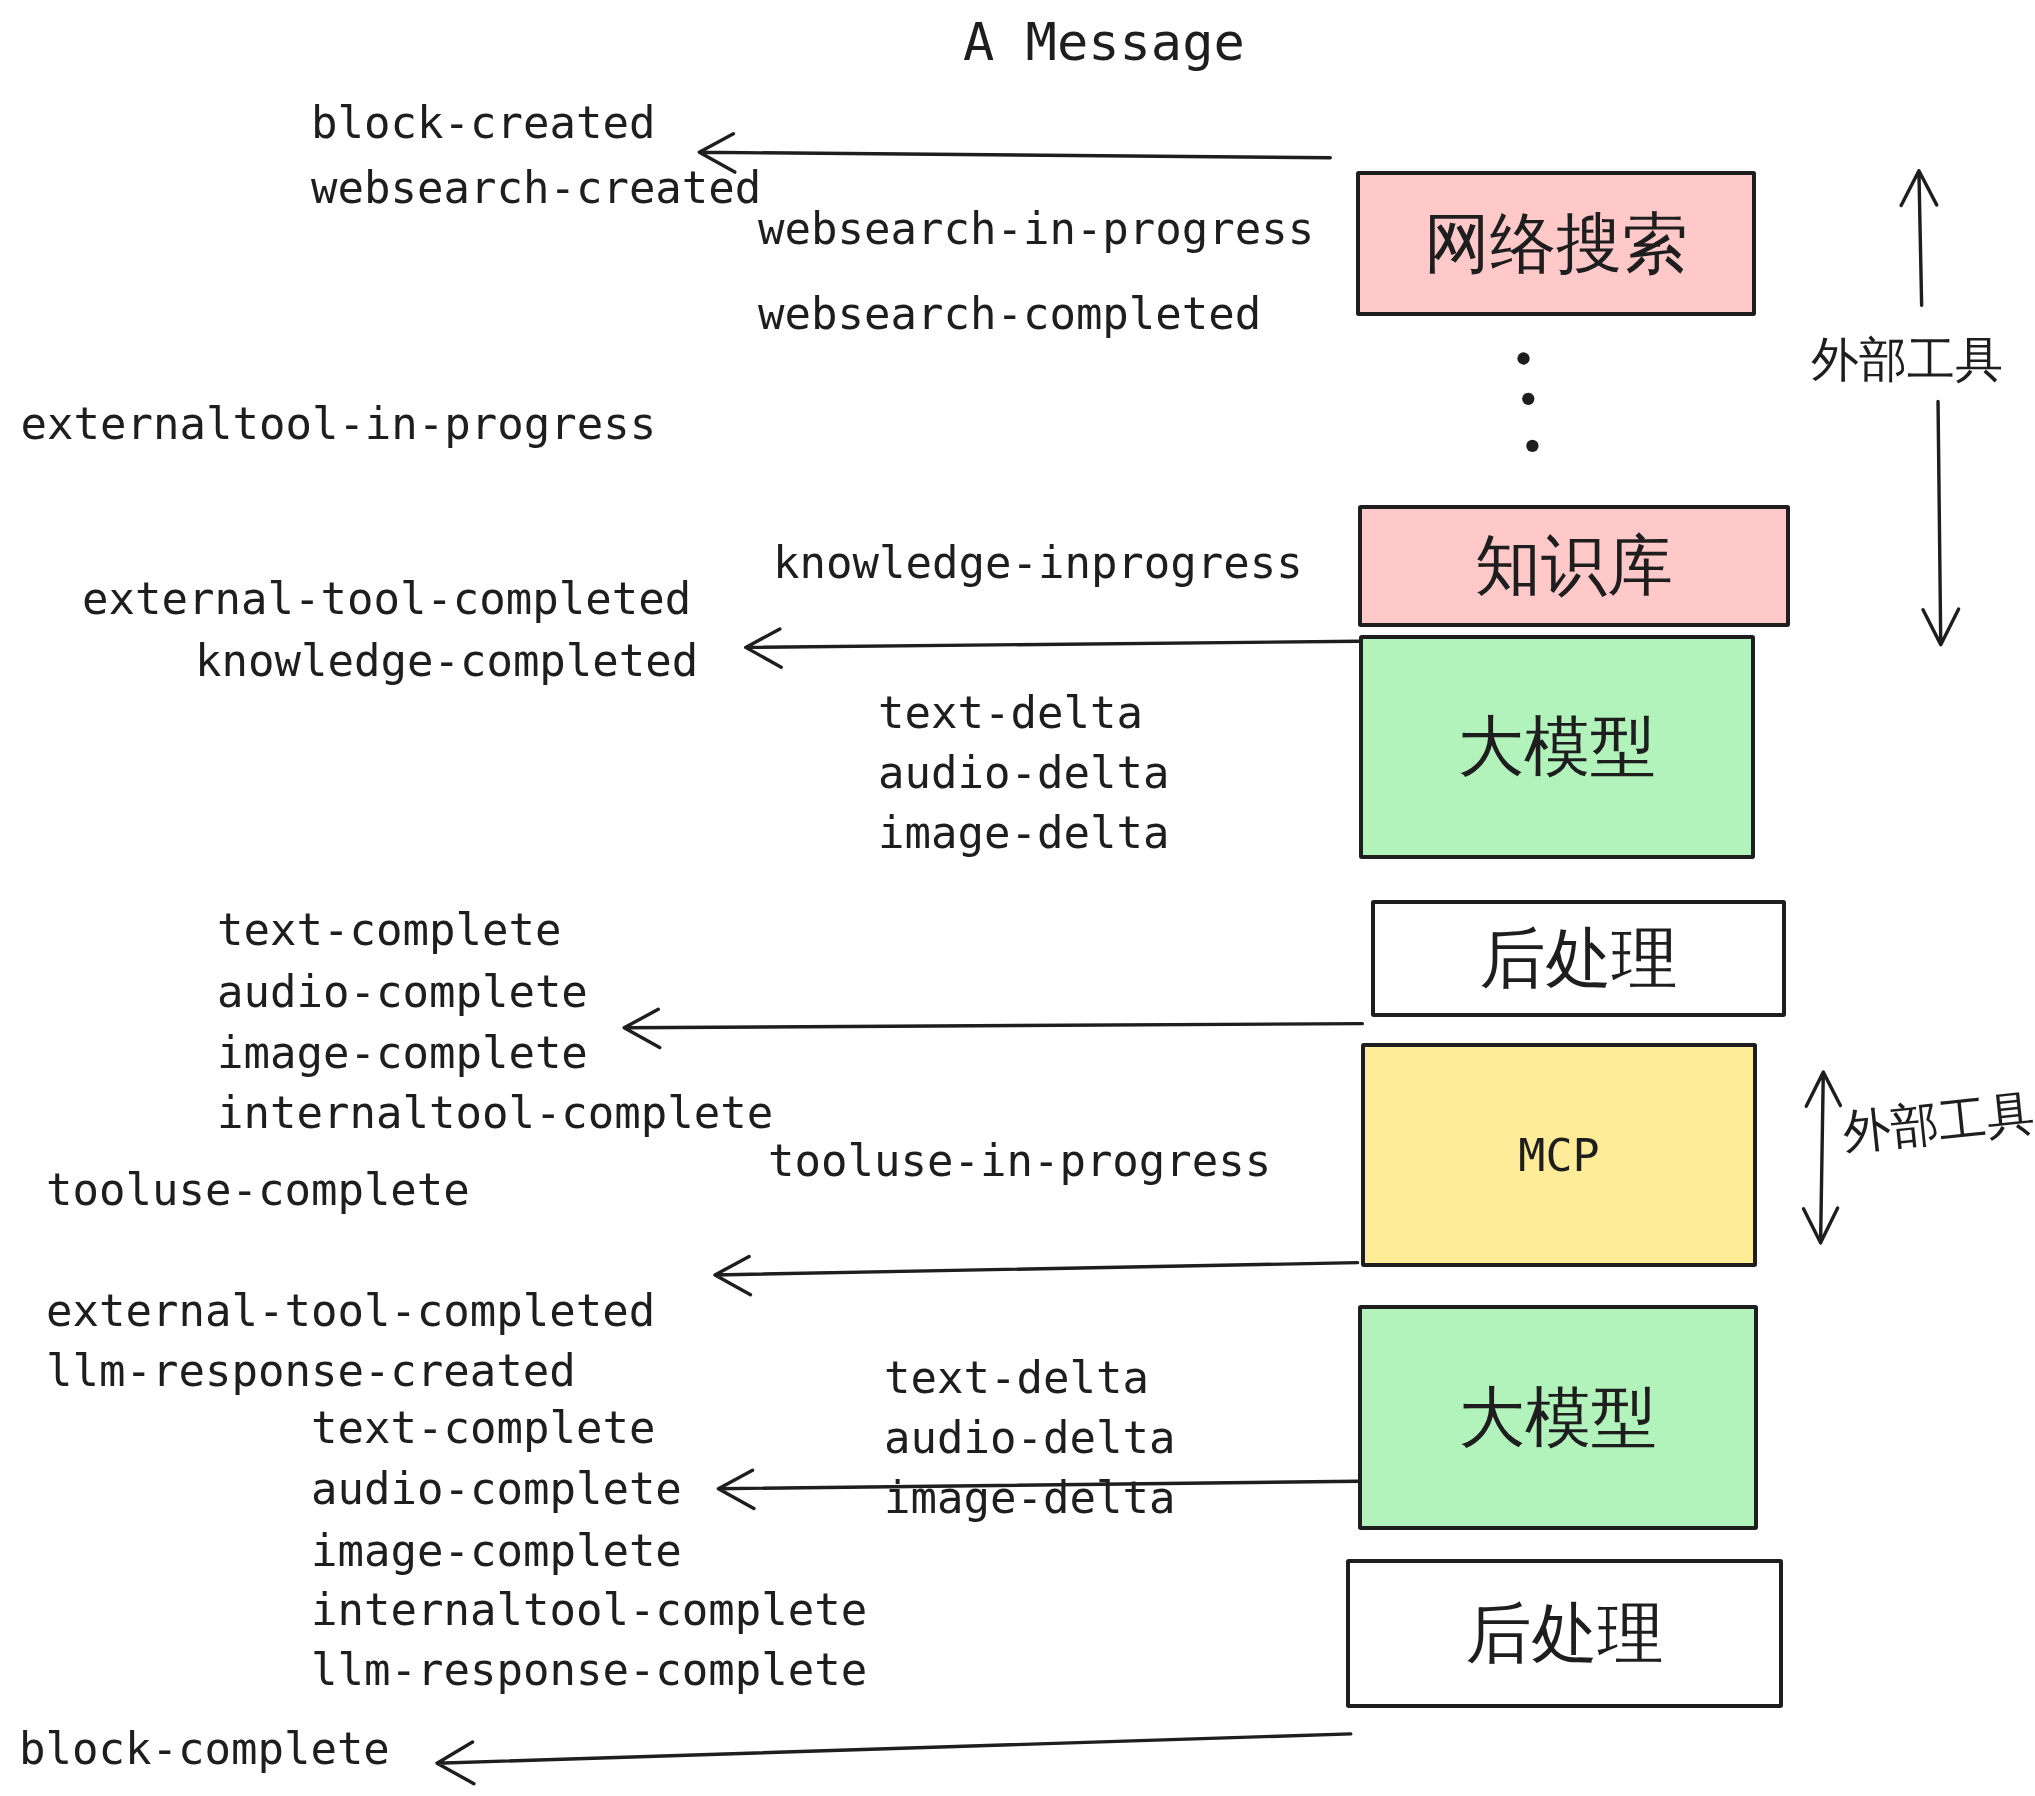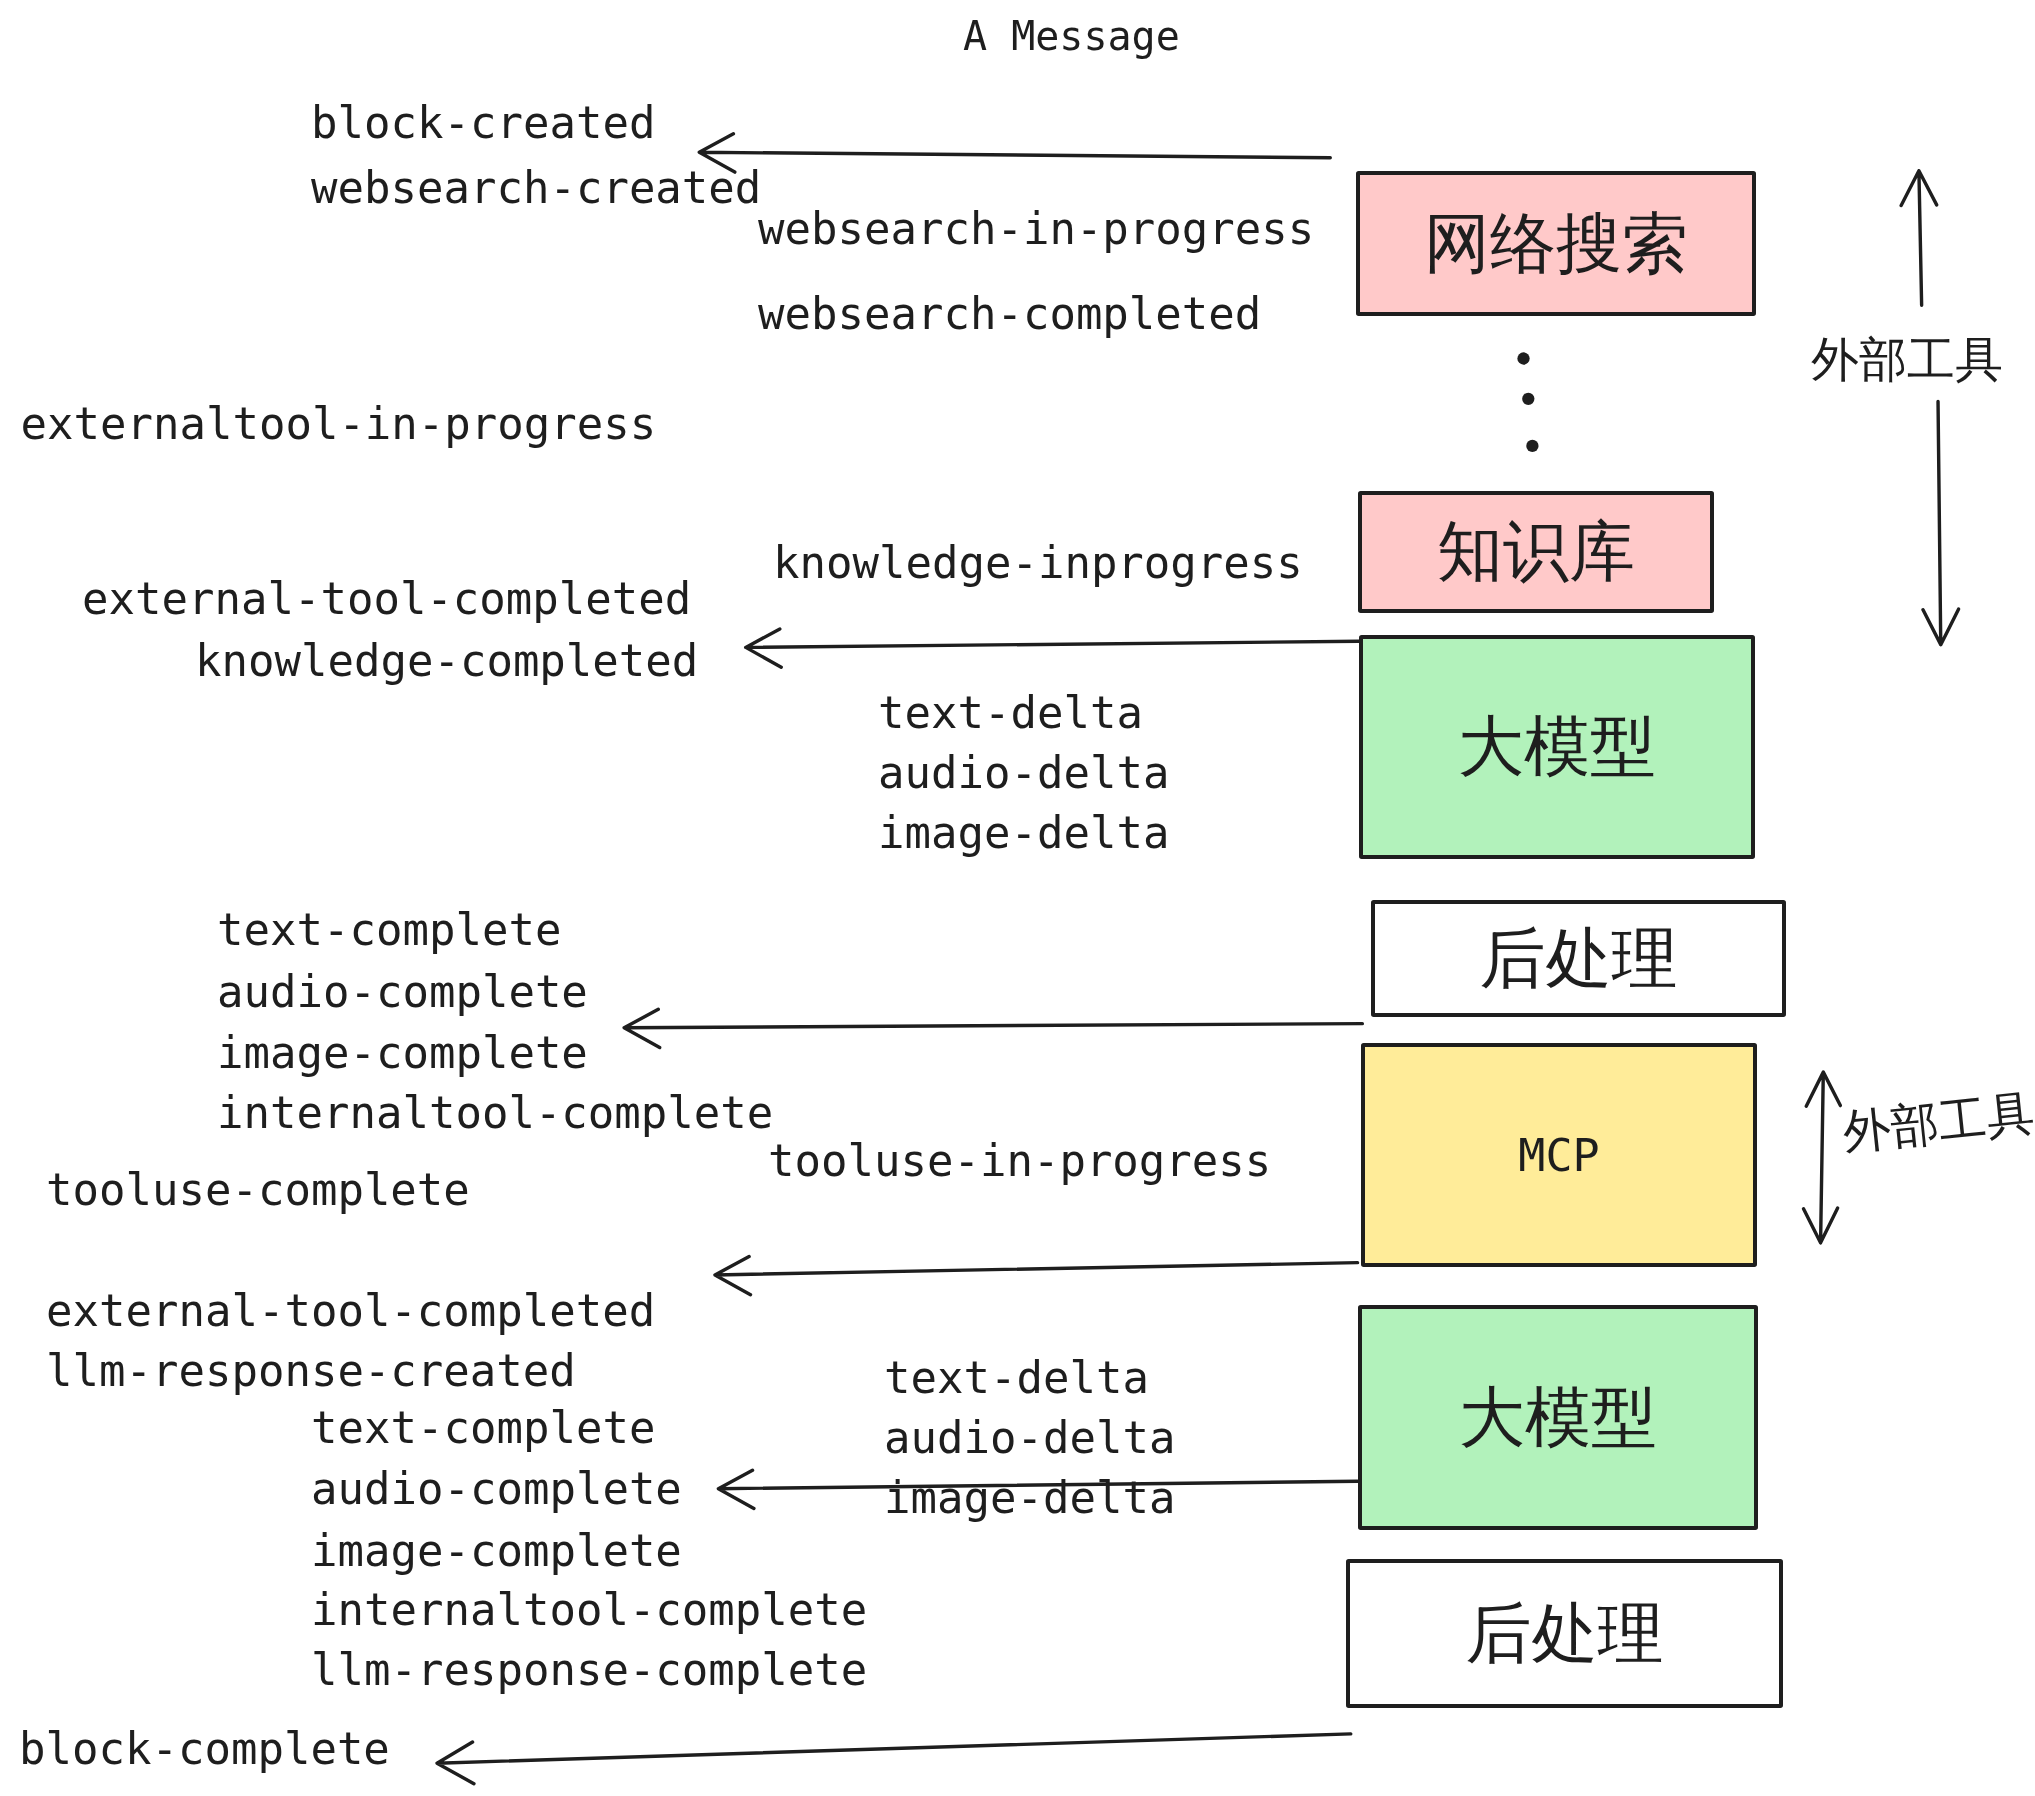--- a/index.html
+++ b/index.html
@@ -1,19 +1,19 @@
 <!DOCTYPE html>
 <html style="font-size:11px"><head>
 <meta charset="utf-8">
 <style>
   html,body{margin:0;padding:0;background:#ffffff;}
   body{width:2035px;height:1796px;overflow:hidden;}
   #canvas{position:relative;width:2035px;height:1796px;background:#ffffff;
           font-family:"DejaVu Sans Mono","Liberation Mono",monospace;color:#1e1e1e;}
-  .title{position:absolute;font-size:40px;line-height:1;white-space:nowrap;}
+  .title{position:absolute;font-size:52px;line-height:1;white-space:nowrap;}
   .ev{position:absolute;font-size:44px;line-height:1;white-space:nowrap;}
   .box{position:absolute;border:4.1px solid #1e1e1e;border-radius:2.7px;box-sizing:border-box;
        display:flex;align-items:center;justify-content:center;background:#fff;}
   .box.pink{background:#ffc9c9;}
   .box.green{background:#b2f2bb;}
   .box.yellow{background:#ffec99;}
   .box-label{font-family:"DejaVu Sans","Liberation Sans",sans-serif;font-size:66px;line-height:1;}
   .box-label.mono{font-family:"DejaVu Sans Mono","Liberation Mono",monospace;font-size:45px;}
   .ann{position:absolute;font-family:"DejaVu Sans","Liberation Sans",sans-serif;
        font-size:48px;line-height:1;white-space:nowrap;}
@@ -53,21 +53,21 @@
   <div class="ev" style="left:311px;top:1406px">text-complete</div>
   <div class="ev" style="left:311px;top:1467px">audio-complete</div>
   <div class="ev" style="left:311px;top:1529px">image-complete</div>
   <div class="ev" style="left:311px;top:1588px">internaltool-complete</div>
   <div class="ev" style="left:311px;top:1648px">llm-response-complete</div>
   <div class="ev" style="left:19px;top:1727px">block-complete</div>
 
   <div class="box pink" style="left:1356px;top:171px;width:400px;height:145px">
     <span class="box-label">网络搜索</span>
   </div>
-  <div class="box pink" style="left:1358px;top:491px;width:356px;height:122px">
+  <div class="box pink" style="left:1358px;top:505px;width:432px;height:122px">
     <span class="box-label">知识库</span>
   </div>
   <div class="box green" style="left:1359px;top:635px;width:396px;height:224px">
     <span class="box-label">大模型</span>
   </div>
   <div class="box" style="left:1371px;top:900px;width:415px;height:117px">
     <span class="box-label">后处理</span>
   </div>
   <div class="box yellow" style="left:1361px;top:1043px;width:396px;height:224px">
     <span class="box-label mono">MCP</span>

